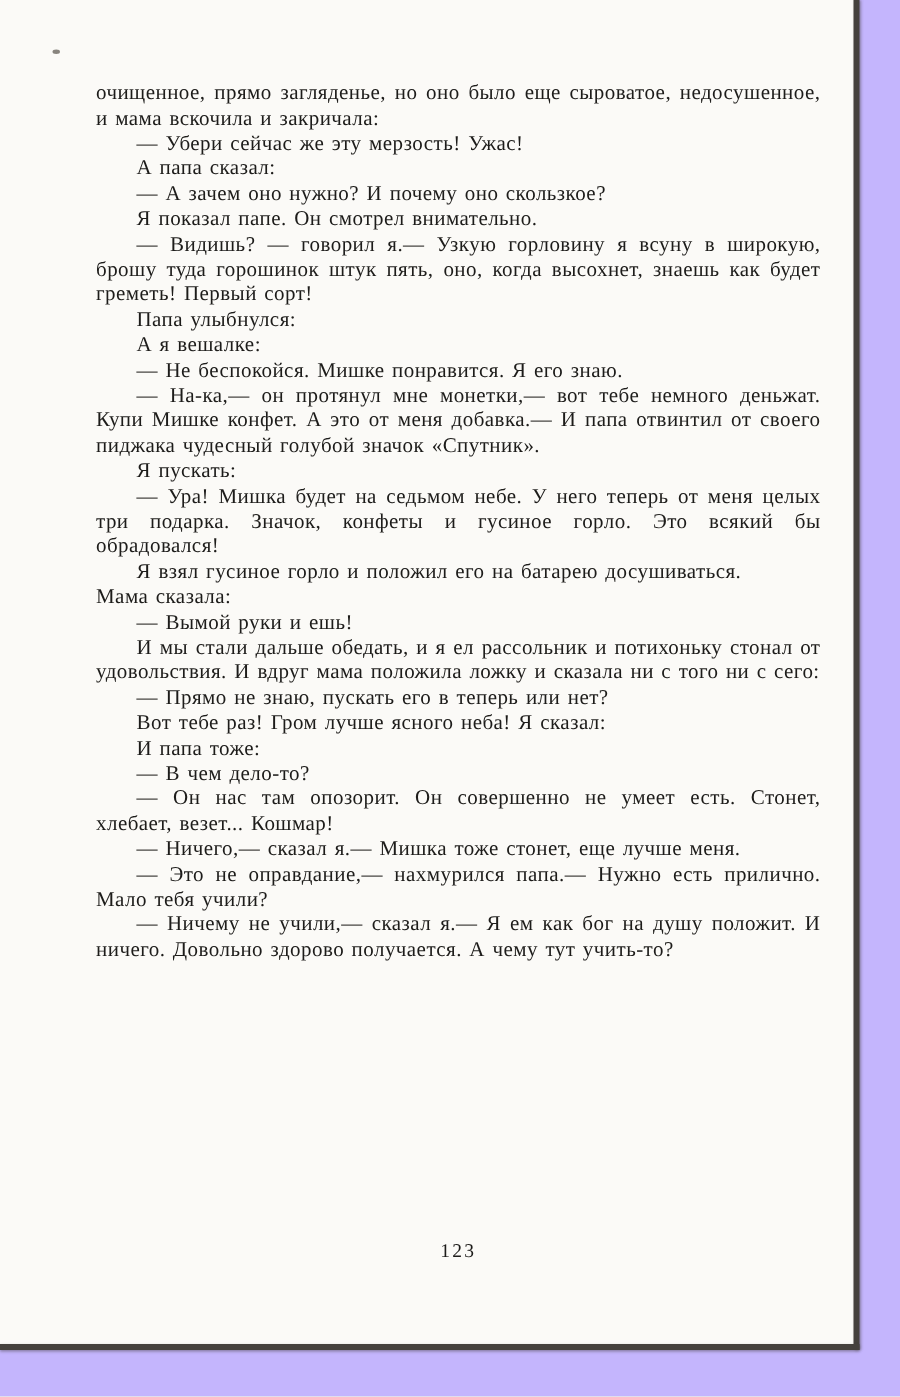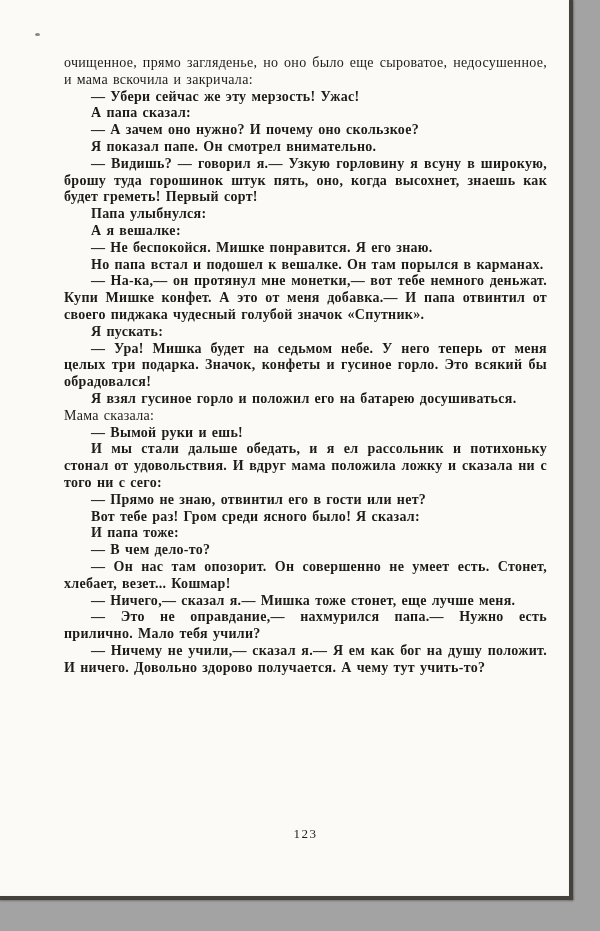--- a/index.html
+++ b/index.html
@@ -4,21 +4,21 @@
 <style>
   html, body {
     margin: 0;
     padding: 0;
     background: #e8e6e2;
   }
   .scan {
     position: relative;
     width: 600px;
     height: 931px;
-    background: #a3a3a3;
+    background: #c4b5fd;
     overflow: hidden;
     font-family: "Liberation Serif", "DejaVu Serif", serif;
   }
   
   .page-area {
     position: absolute;
     left: 0;
     top: 0;
     width: 570px;
     height: 897px;
@@ -65,21 +65,20 @@
     color: #1d1c1a;
     letter-spacing: 0.3px;
     word-spacing: 1.2px;
   }
   .para {
     margin: 0;
     padding: 0;
   }
   .para.indent {
     text-indent: 27px;
-    font-weight: bold;
   }
   .page-number {
     position: absolute;
     left: 64px;
     top: 826px;
     width: 483px;
     text-align: center;
     font-size: 13px;
     color: #1d1c1a;
     letter-spacing: 1.5px;
@@ -94,30 +93,29 @@
   <div class="page-text" id="paragraphs">
       <p class="para">очищенное, прямо загляденье, но оно было еще сыроватое, недосушенное, и мама вскочила и закричала:</p>
       <p class="para indent">— Убери сейчас же эту мерзость! Ужас!</p>
       <p class="para indent">А папа сказал:</p>
       <p class="para indent">— А зачем оно нужно? И почему оно скользкое?</p>
       <p class="para indent">Я показал папе. Он смотрел внимательно.</p>
       <p class="para indent">— Видишь? — говорил я.— Узкую горловину я всуну в широкую, брошу туда горошинок штук пять, оно, когда высохнет, знаешь как будет греметь! Первый сорт!</p>
       <p class="para indent">Папа улыбнулся:</p>
       <p class="para indent">А я вешалке:</p>
       <p class="para indent">— Не беспокойся. Мишке понравится. Я его знаю.</p>
-      <p class="para indent">Но папа встал и подошел к вешалке. Он там порылся в карманах.</p>
       <p class="para indent">— На-ка,— он протянул мне монетки,— вот тебе немного деньжат. Купи Мишке конфет. А это от меня добавка.— И папа отвинтил от своего пиджака чудесный голубой значок «Спутник».</p>
       <p class="para indent">Я пускать:</p>
       <p class="para indent">— Ура! Мишка будет на седьмом небе. У него теперь от меня целых три подарка. Значок, конфеты и гусиное горло. Это всякий бы обрадовался!</p>
       <p class="para indent">Я взял гусиное горло и положил его на батарею досушиваться.</p>
       <p class="para">Мама сказала:</p>
       <p class="para indent">— Вымой руки и ешь!</p>
       <p class="para indent">И мы стали дальше обедать, и я ел рассольник и потихоньку стонал от удовольствия. И вдруг мама положила ложку и сказала ни с того ни с сего:</p>
-      <p class="para indent">— Прямо не знаю, отвинтил его в гости или нет?</p>
-      <p class="para indent">Вот тебе раз! Гром среди ясного было! Я сказал:</p>
+      <p class="para indent">— Прямо не знаю, пускать его в теперь или нет?</p>
+      <p class="para indent">Вот тебе раз! Гром лучше ясного неба! Я сказал:</p>
       <p class="para indent">И папа тоже:</p>
       <p class="para indent">— В чем дело-то?</p>
       <p class="para indent">— Он нас там опозорит. Он совершенно не умеет есть. Стонет, хлебает, везет... Кошмар!</p>
       <p class="para indent">— Ничего,— сказал я.— Мишка тоже стонет, еще лучше меня.</p>
       <p class="para indent">— Это не оправдание,— нахмурился папа.— Нужно есть прилично. Мало тебя учили?</p>
       <p class="para indent">— Ничему не учили,— сказал я.— Я ем как бог на душу положит. И ничего. Довольно здорово получается. А чему тут учить-то?</p>
     </div>
   <div class="page-number">123</div>
   <div class="edge-vertical"></div>
   <div class="edge-horizontal"></div>

